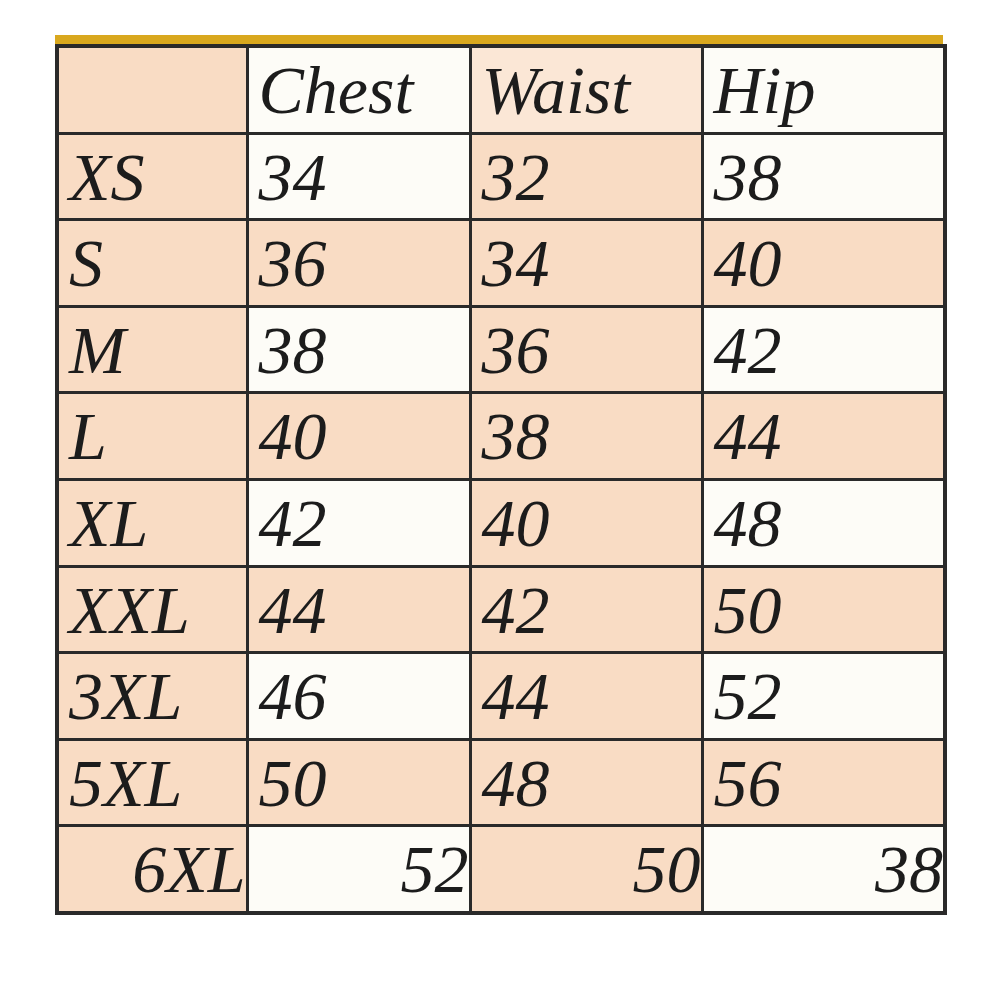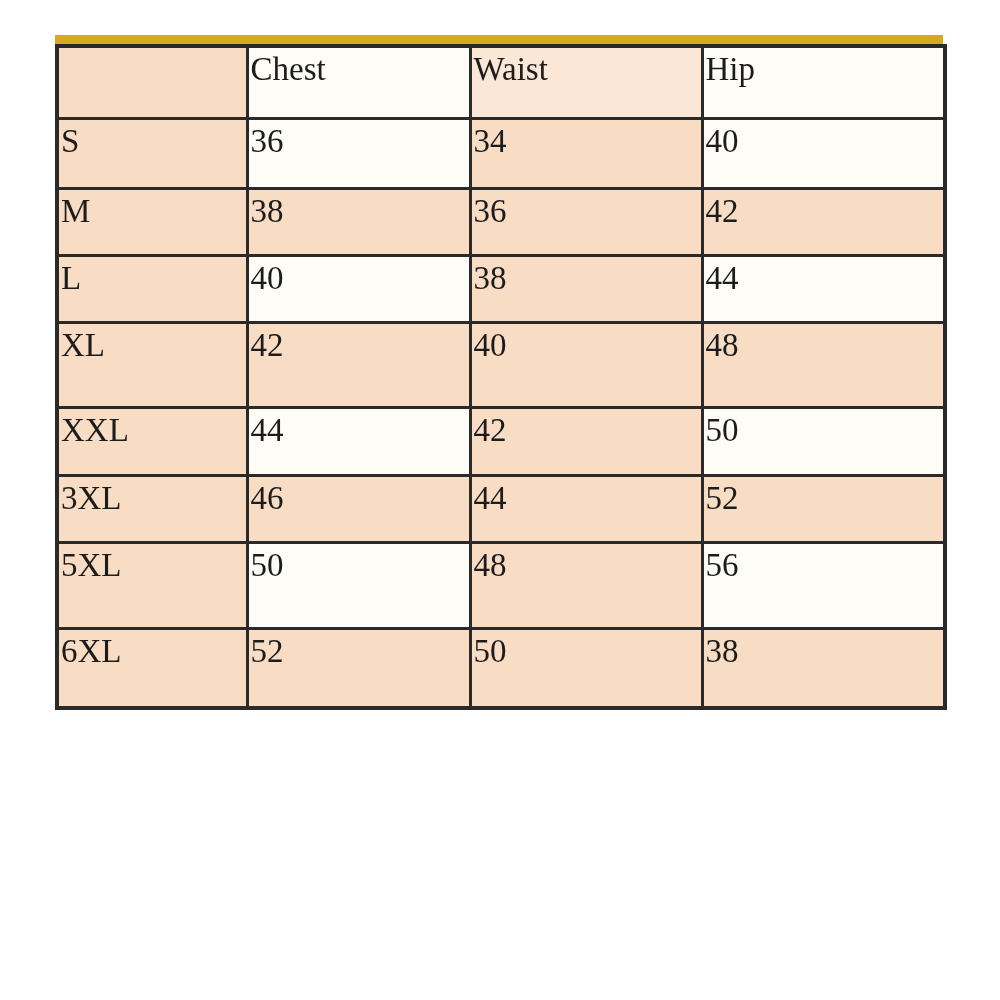--- a/index.html
+++ b/index.html
@@ -36,26 +36,27 @@
     border:4px solid var(--border);
     table-layout:fixed;
   }
   col.c0{width:190px;}
   col.c1{width:223px;}
   col.c2{width:232px;}
   col.c3{width:243px;}
   td.cell{
     border:3px solid var(--border);
     vertical-align:top;
-    padding:2px 0 0 2px;
-    font-size:33px;
+    padding:2px 0 0 10px;
+    font-size:68px;
     line-height:1.2;
     background:var(--peach);
     white-space:nowrap;
     overflow:hidden;
+    font-style:italic;
   }
   
   tr.hr1{height:72px;}
   tr.hr2{height:84px;}
   
   tbody.body tr:nth-child(1){height:70px;}
   tbody.body tr:nth-child(2){height:67px;}
   tbody.body tr:nth-child(3){height:67px;}
   tbody.body tr:nth-child(4){height:85px;}
   tbody.body tr:nth-child(5){height:68px;}
@@ -84,20 +85,26 @@
     </colgroup>
     <tbody>
       <tr class="hr1">
         <td class="cell"></td>
         <td class="cell white-head">Chest</td>
         <td class="cell waist-head">Waist</td>
         <td class="cell white-head">Hip</td>
       </tr>
     </tbody>
     <tbody class="body">
+  <tr class="data-row">
+    <td class="cell variant">XS</td>
+    <td class="cell chest">34</td>
+    <td class="cell waist">32</td>
+    <td class="cell hip">38</td>
+  </tr>
 
   <tr class="data-row">
     <td class="cell variant">S</td>
     <td class="cell chest">36</td>
     <td class="cell waist">34</td>
     <td class="cell hip">40</td>
   </tr>
 
   <tr class="data-row">
     <td class="cell variant">M</td>

